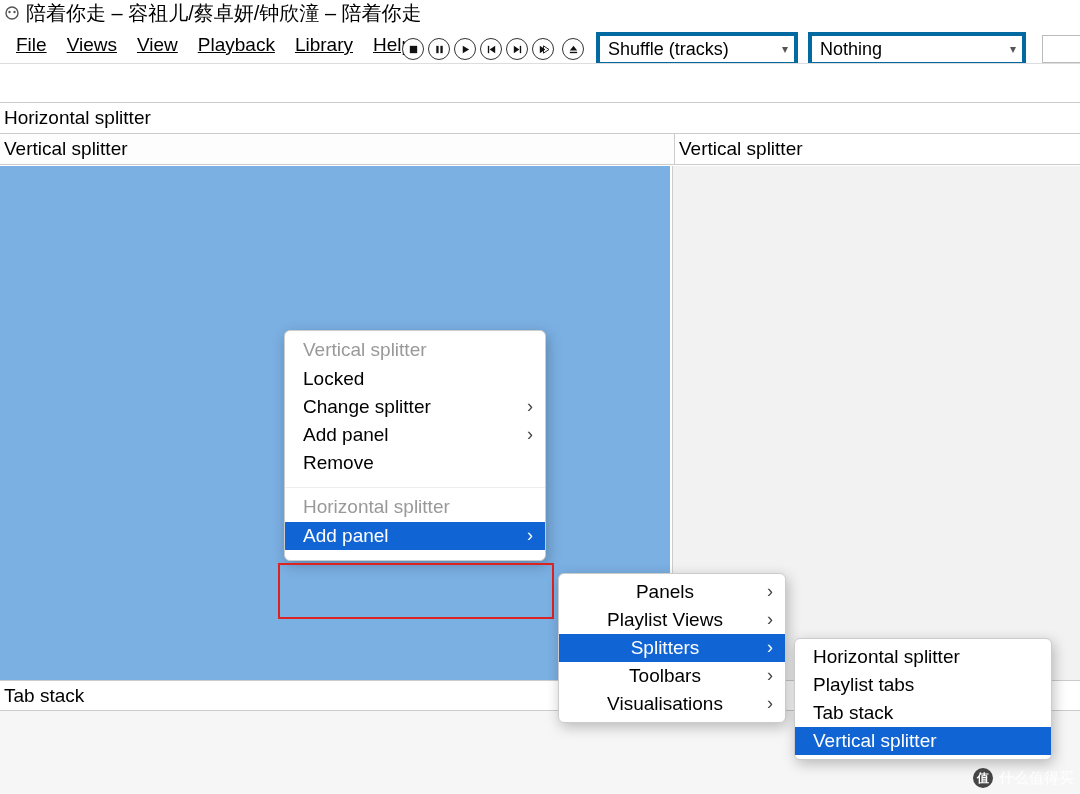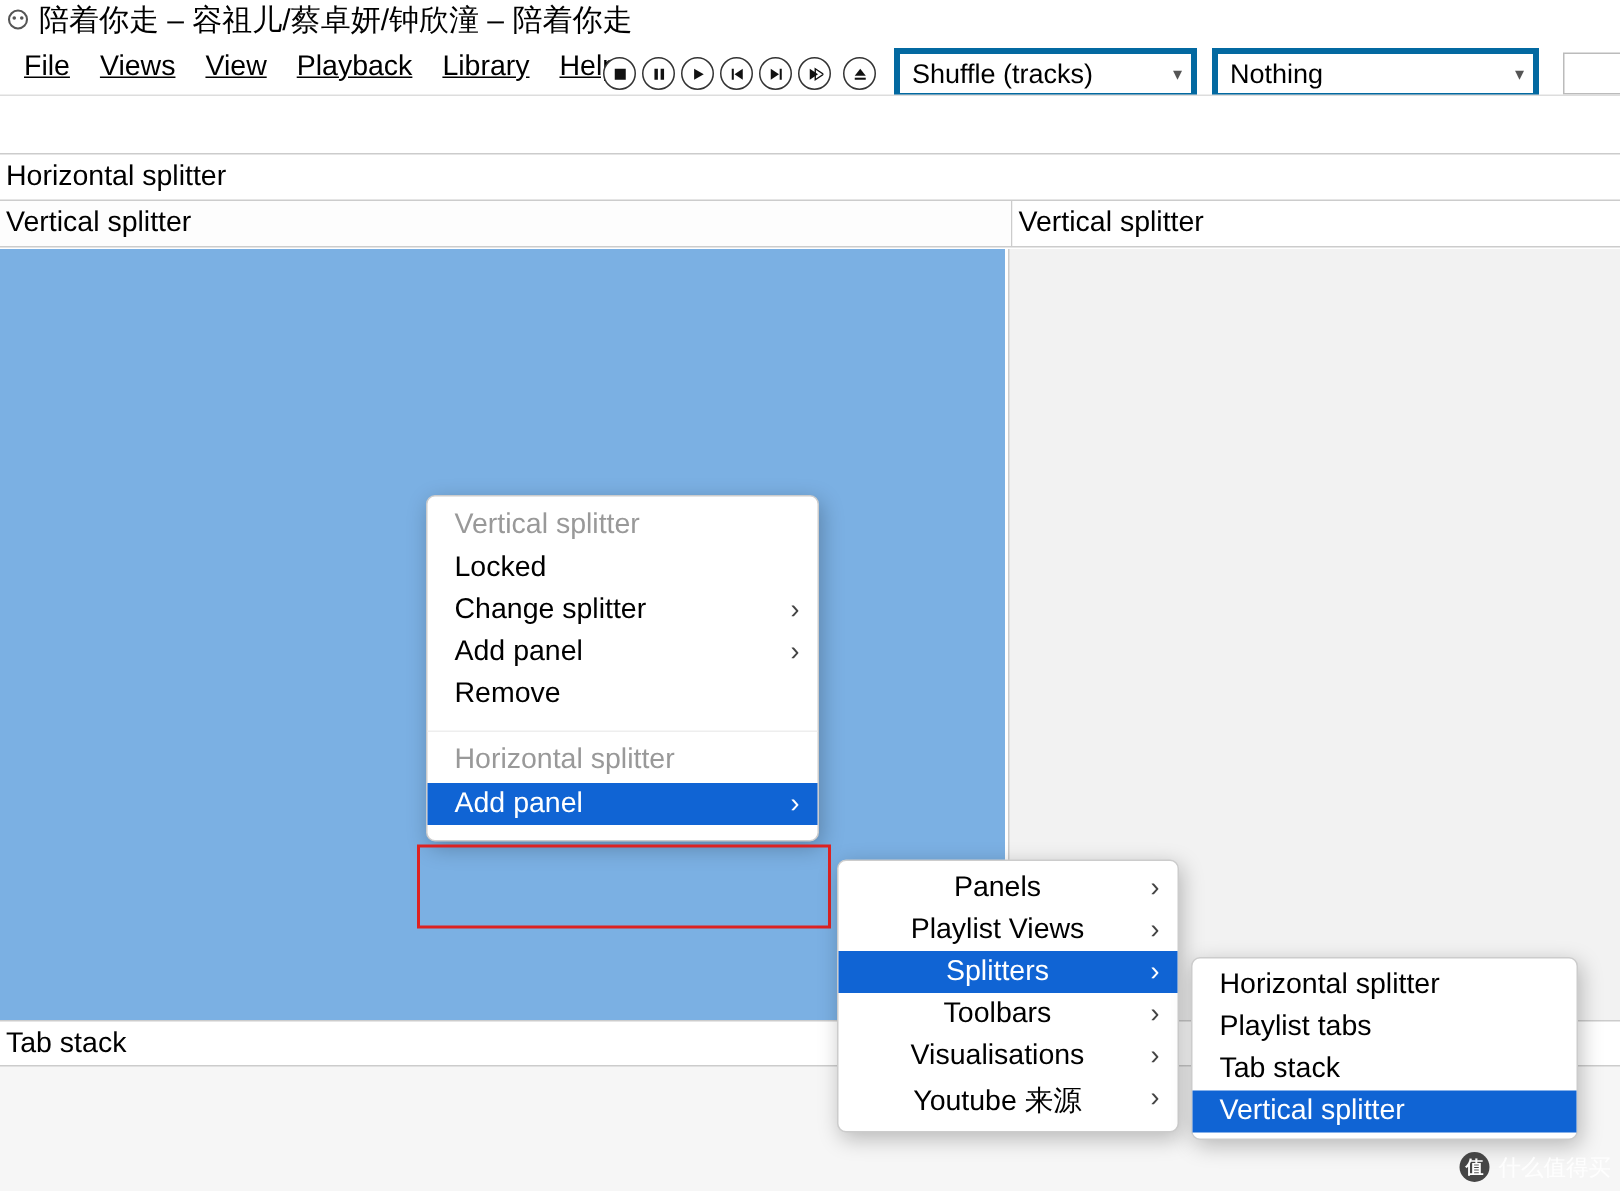--- a/index.html
+++ b/index.html
@@ -308,21 +308,20 @@
 </div>
 
 <div class="redbox" style="left:278px; top:563px; width:272px; height:52px;"></div>
 
 <div class="ctxmenu" style="left:558px; top:573px; width:226px;text-align:center;">
   <div class="mitem hassub">Panels</div>
   <div class="mitem hassub">Playlist Views</div>
   <div class="mitem hassub highlight">Splitters</div>
   <div class="mitem hassub">Toolbars</div>
   <div class="mitem hassub">Visualisations</div>
-  <div class="mitem hassub">Youtube 来源</div>
 </div>
 
 <div class="ctxmenu" style="left:794px; top:638px; width:256px;">
   <div class="mitem">Horizontal splitter</div>
   <div class="mitem">Playlist tabs</div>
   <div class="mitem">Tab stack</div>
   <div class="mitem highlight">Vertical splitter</div>
 </div>
 
 <div class="watermark">

